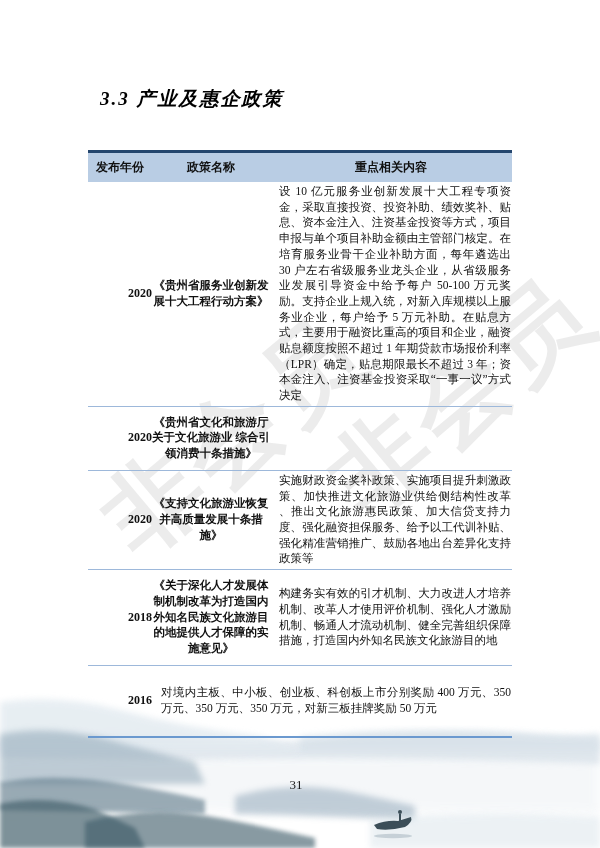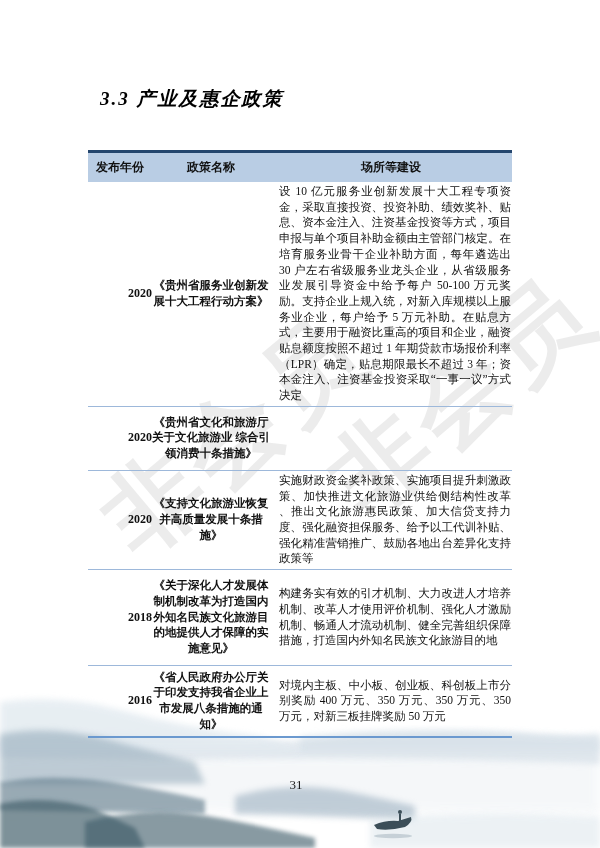--- a/index.html
+++ b/index.html
@@ -71,21 +71,21 @@
 
   <h2 class="heading">3.3 产业及惠企政策</h2>
 
   <div class="watermark wm1">非会员</div>
   <div class="watermark wm2">非会员</div>
 
   <div class="policy-table">
     <div class="thead">
       <div class="hc hc1">发布年份</div>
       <div class="hc hc2">政策名称</div>
-      <div class="hc hc3">场所等建设</div>
+      <div class="hc hc3">重点相关内容</div>
     </div>
     <div class="tbody">
       <div class="trow">
         <div class="cell-year">2020</div>
         <div class="cell-policy">《贵州省服务业创新发展十大工程行动方案》</div>
         <div class="cell-content">设 10 亿元服务业创新发展十大工程专项资金，采取直接投资、投资补助、绩效奖补、贴息、资本金注入、注资基金投资等方式，项目申报与单个项目补助金额由主管部门核定。在培育服务业骨干企业补助方面，每年遴选出 30 户左右省级服务业龙头企业，从省级服务业发展引导资金中给予每户 50-100 万元奖励。支持企业上规入统，对新入库规模以上服务业企业，每户给予 5 万元补助。在贴息方式，主要用于融资比重高的项目和企业，融资贴息额度按照不超过 1 年期贷款市场报价利率（LPR）确定，贴息期限最长不超过 3 年；资本金注入、注资基金投资采取“一事一议”方式决定</div>
       </div>
       <div class="trow">
         <div class="cell-year">2020</div>
         <div class="cell-policy">《贵州省文化和旅游厅关于文化旅游业 综合引领消费十条措施》</div>
@@ -95,21 +95,20 @@
         <div class="cell-policy">《支持文化旅游业恢复并高质量发展十条措施》</div>
         <div class="cell-content">实施财政资金奖补政策、实施项目提升刺激政策、加快推进文化旅游业供给侧结构性改革 、推出文化旅游惠民政策、加大信贷支持力度、强化融资担保服务、给予以工代训补贴、强化精准营销推广、鼓励各地出台差异化支持政策等</div>
       </div>
       <div class="trow">
         <div class="cell-year">2018</div>
         <div class="cell-policy">《关于深化人才发展体制机制改革为打造国内外知名民族文化旅游目的地提供人才保障的实施意见》</div>
         <div class="cell-content">构建务实有效的引才机制、大力改进人才培养机制、改革人才使用评价机制、强化人才激励机制、畅通人才流动机制、健全完善组织保障措施，打造国内外知名民族文化旅游目的地</div>
       </div>
       <div class="trow">
         <div class="cell-year">2016</div>
-        <div class="cell-policy">《省人民政府办公厅关于印发支持我省企业上市发展八条措施的通知》</div>
         <div class="cell-content">对境内主板、中小板、创业板、科创板上市分别奖励 400 万元、350 万元、350 万元、350 万元，对新三板挂牌奖励 50 万元</div>
       </div>
     </div>
   </div>
 
   <svg class="landscape" viewBox="0 0 600 160" xmlns="http://www.w3.org/2000/svg" aria-hidden="true">
     <defs>
       <filter id="soft3" x="-20%" y="-20%" width="140%" height="140%">
           <feGaussianBlur stdDeviation="3"></feGaussianBlur>
         </filter>

